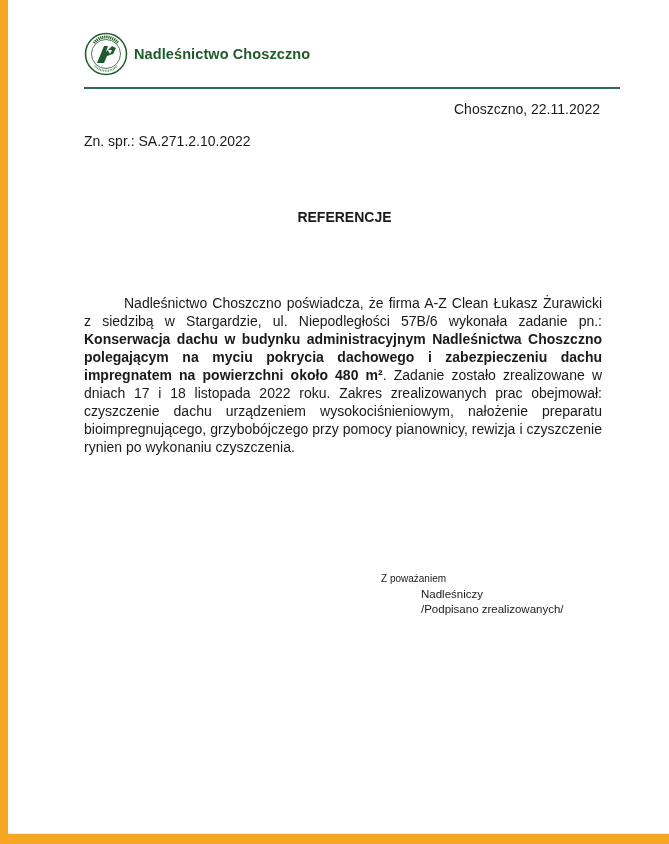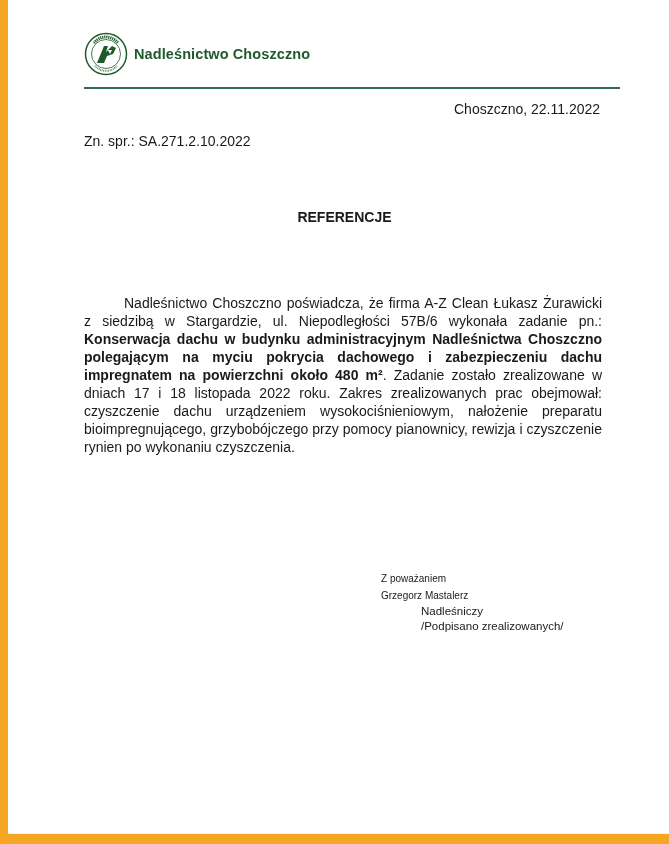--- a/index.html
+++ b/index.html
@@ -54,16 +54,15 @@
 <div class="date">Choszczno, 22.11.2022</div>
 <div class="ref">Zn. spr.: SA.271.2.10.2022</div>
 <div class="title"><span>REFERENCJE</span></div>
 
 <div class="body">
   <p><span>Nadleśnictwo Choszczno poświadcza, że firma A-Z Clean Łukasz Żurawicki z siedzibą w Stargardzie, ul. Niepodległości 57B/6 wykonała zadanie pn.: </span><b>Konserwacja dachu w budynku administracyjnym Nadleśnictwa Choszczno polegającym na myciu pokrycia dachowego i zabezpieczeniu dachu impregnatem na powierzchni około 480 m²</b><span>. Zadanie zostało zrealizowane w dniach 17 i 18 listopada 2022 roku. Zakres zrealizowanych prac obejmował: czyszczenie dachu urządzeniem wysokociśnieniowym, nałożenie preparatu bioimpregnującego, grzybobójczego przy pomocy pianownicy, rewizja i czyszczenie rynien po wykonaniu czyszczenia.</span></p>
 </div>
 
 <div class="sign">
   <div class="l1">Z poważaniem</div>
-  <div class="l2">Grzegorz Mastalerz</div>
   <div class="l3">Nadleśniczy</div>
   <div class="l4">/Podpisano zrealizowanych/</div>
 </div>
 
 </body></html>

